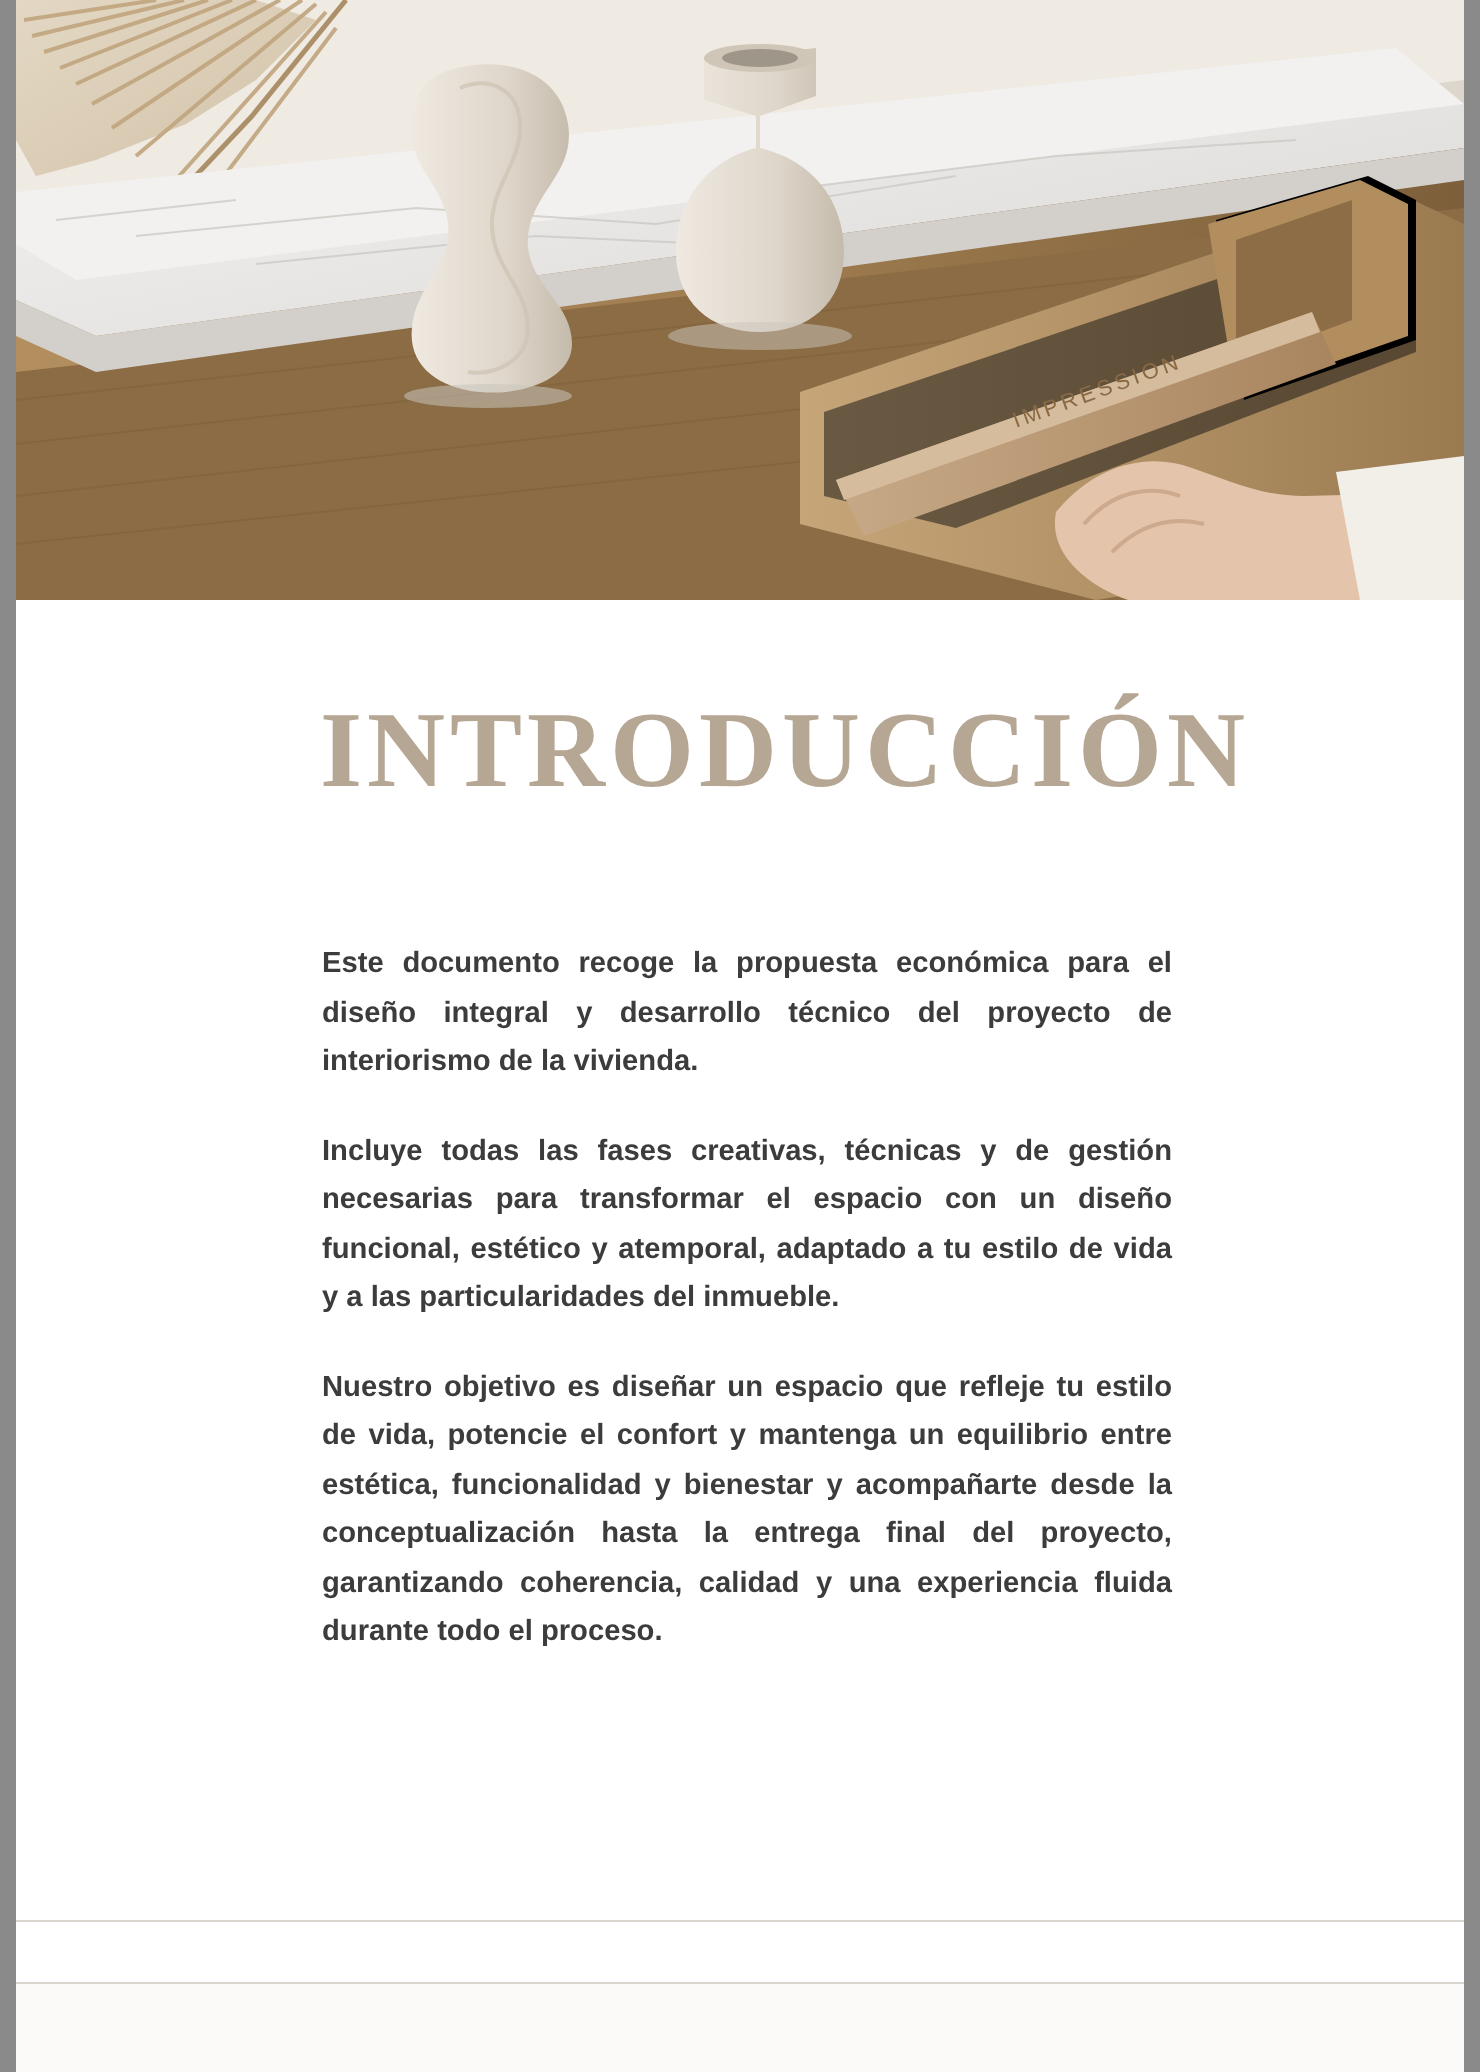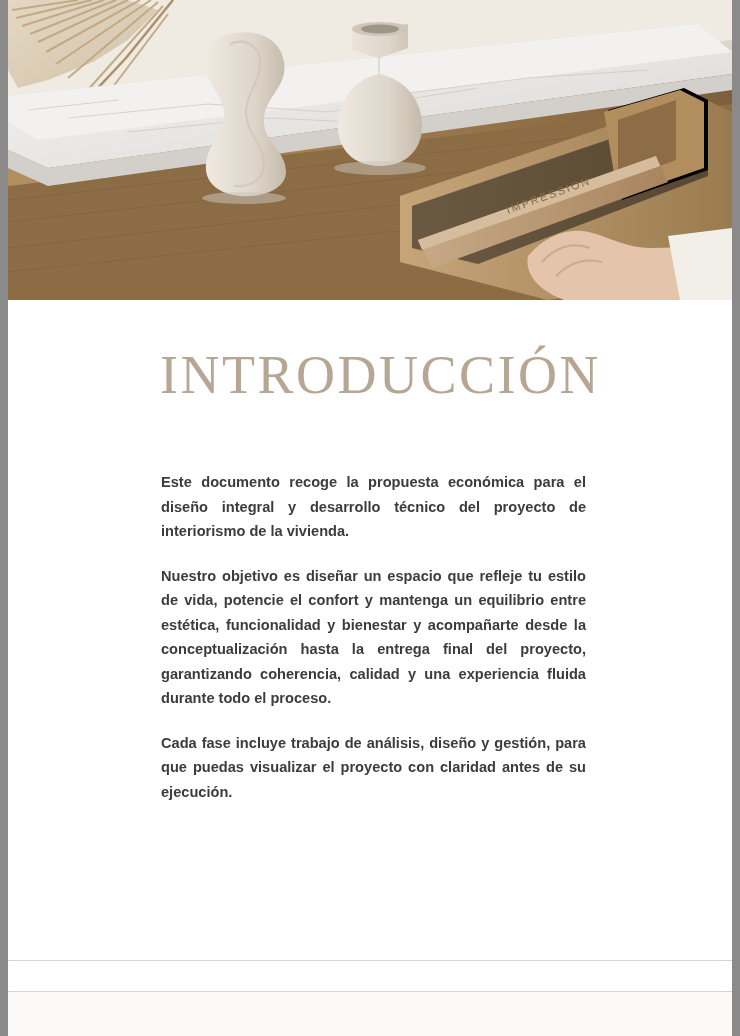--- a/index.html
+++ b/index.html
@@ -49,21 +49,21 @@
   }
 
   .title {
     position: absolute;
     top: 48px;
     left: 152px;
     font-family: "Liberation Serif", serif;
     font-size: 54px;
     letter-spacing: 2.5px;
     color: #b6a694;
-    font-weight: 400;
+    font-weight: 700;
     line-height: 1.0;
     white-space: nowrap;
   }
 
   .body-copy {
     position: absolute;
     top: 170px;
     left: 153px;
     width: 425px;
     color: #3c3c3c;
@@ -233,22 +233,22 @@
         <ellipse cx="372" cy="168" rx="46" ry="7" fill="#c9c4bc" opacity="0.5"></ellipse>
       </g>
     </svg>
   </div>
 
   <div class="content">
     <div class="title">INTRODUCCIÓN</div>
 
     <div class="body-copy">
       <p>Este documento recoge la propuesta económica para el diseño integral y desarrollo técnico del proyecto de interiorismo de la vivienda.</p>
+      <p>Incluye todas las fases creativas, técnicas y de gestión necesarias para transformar el espacio con un diseño funcional, estético y atemporal, adaptado a tu estilo de vida y a las particularidades del inmueble.</p>
       <p>Nuestro objetivo es diseñar un espacio que refleje tu estilo de vida, potencie el confort y mantenga un equilibrio entre estética, funcionalidad y bienestar y acompañarte desde la conceptualización hasta la entrega final del proyecto, garantizando coherencia, calidad y una experiencia fluida durante todo el proceso.</p>
-      <p>Cada fase incluye trabajo de análisis, diseño y gestión, para que puedas visualizar el proyecto con claridad antes de su ejecución.</p>
     </div>
   </div>
 
   <div class="footer-zone">
     <div class="rule-top"></div>
     <div class="rule-bottom"></div>
     <div class="footer-fill"></div>
   </div>
 
 </div>

